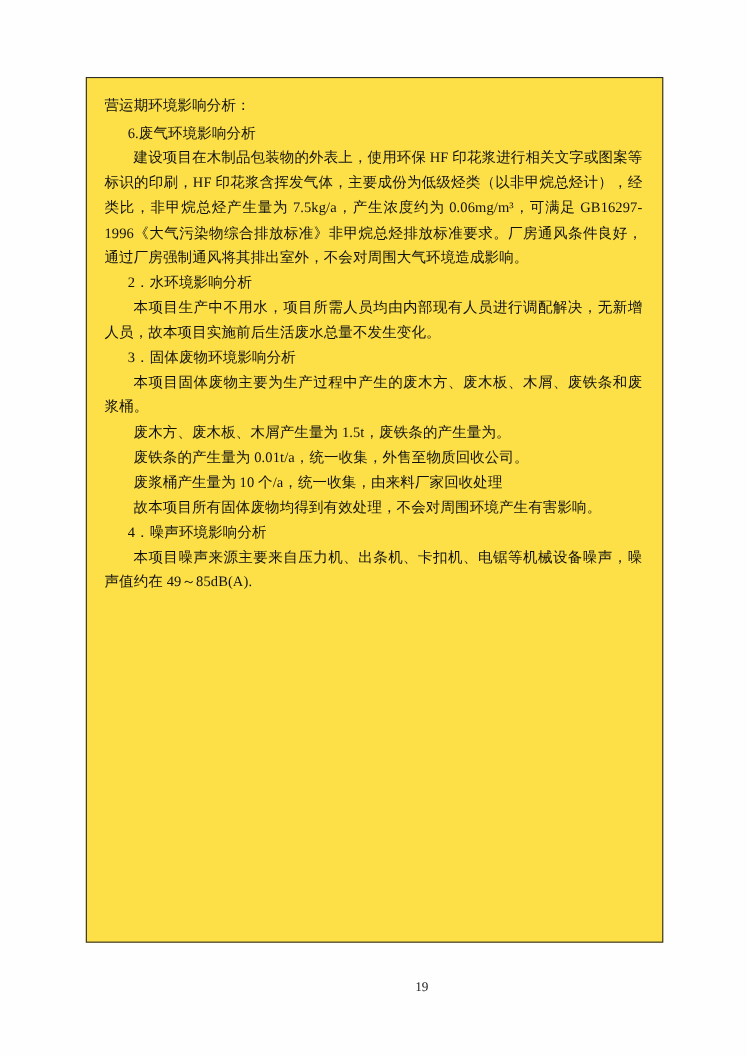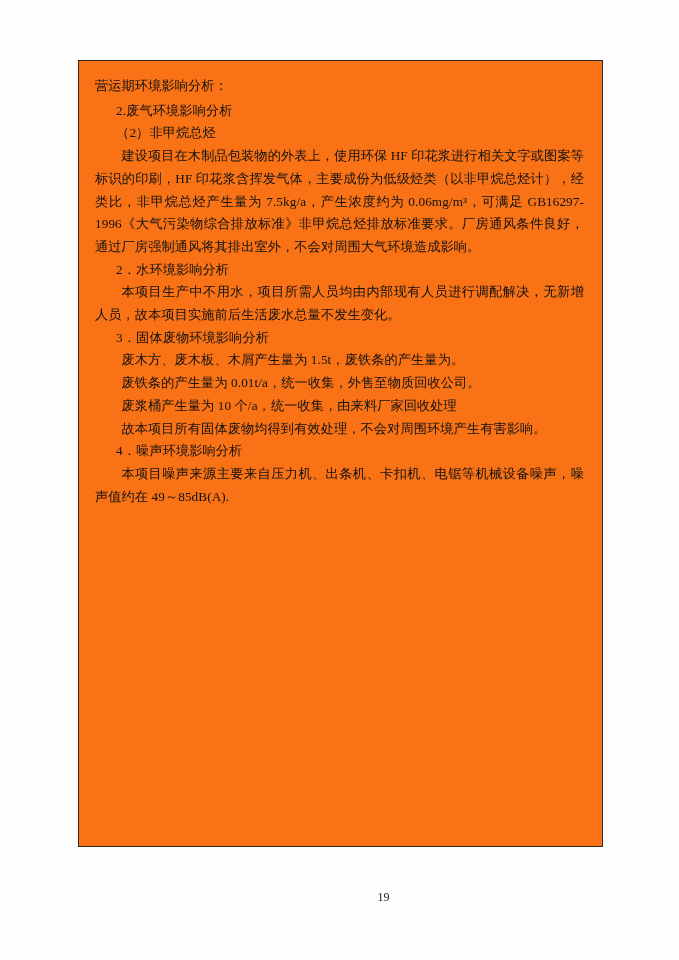--- a/index.html
+++ b/index.html
@@ -19,26 +19,26 @@
     position: absolute;
     left: 0;
     top: 0;
     width: 679px;
     height: 960px;
     background: #fefefe;
   }
   .content-frame {
     position: absolute;
     left: 78px;
-    top: 60px;
+    top: 70px;
     width: 525px;
     height: 787px;
     border: 1px solid #2b2b2b;
     box-sizing: border-box;
-    background: #f97316;
+    background: #fde047;
   }
   .inner {
     padding: 14px 18px 10px 16px;
     box-sizing: border-box;
   }
   p {
     margin: 0;
     font-size: 13.2px;
     line-height: 1.72;
     text-align: justify;
@@ -67,26 +67,26 @@
     padding-left: 44px;
   }
 </style>
 </head>
 <body>
 
 <div class="page">
   <div class="content-frame">
     <div class="inner">
       <p class="heading-top">营运期环境影响分析：</p>
-      <p class="indent1">2.废气环境影响分析</p>
-      <p class="indent1">（2）非甲烷总烃</p>
+      <p class="indent1">6.废气环境影响分析</p>
       <p class="indent2">建设项目在木制品包装物的外表上，使用环保 HF 印花浆进行相关文字或图案等标识的印刷，HF 印花浆含挥发气体，主要成份为低级烃类（以非甲烷总烃计），经类比，非甲烷总烃产生量为 7.5kg/a，产生浓度约为 0.06mg/m³，可满足 GB16297-1996《大气污染物综合排放标准》非甲烷总烃排放标准要求。厂房通风条件良好，通过厂房强制通风将其排出室外，不会对周围大气环境造成影响。</p>
       <p class="indent1">2．水环境影响分析</p>
       <p class="indent2">本项目生产中不用水，项目所需人员均由内部现有人员进行调配解决，无新增人员，故本项目实施前后生活废水总量不发生变化。</p>
       <p class="indent1">3．固体废物环境影响分析</p>
+      <p class="indent2">本项目固体废物主要为生产过程中产生的废木方、废木板、木屑、废铁条和废浆桶。</p>
       <p class="indent2">废木方、废木板、木屑产生量为 1.5t，废铁条的产生量为。</p>
       <p class="indent2">废铁条的产生量为 0.01t/a，统一收集，外售至物质回收公司。</p>
       <p class="indent2">废浆桶产生量为 10 个/a，统一收集，由来料厂家回收处理</p>
       <p class="indent2">故本项目所有固体废物均得到有效处理，不会对周围环境产生有害影响。</p>
       <p class="indent1">4．噪声环境影响分析</p>
       <p class="indent2">本项目噪声来源主要来自压力机、出条机、卡扣机、电锯等机械设备噪声，噪声值约在 49～85dB(A).</p>
     </div>
   </div>
   <div class="page-number">19</div>
 </div>

